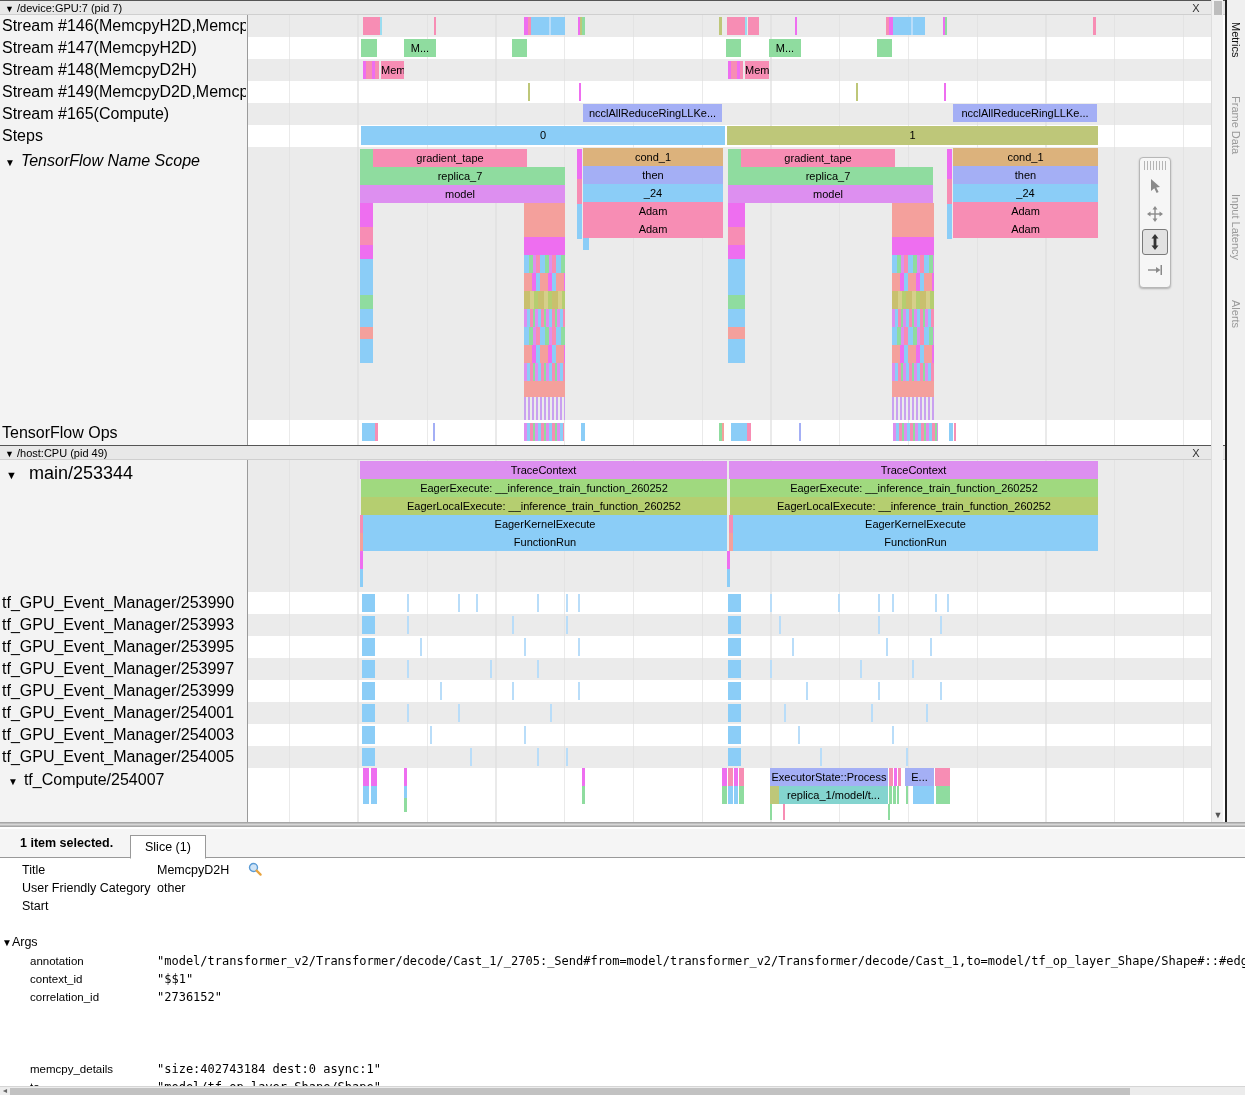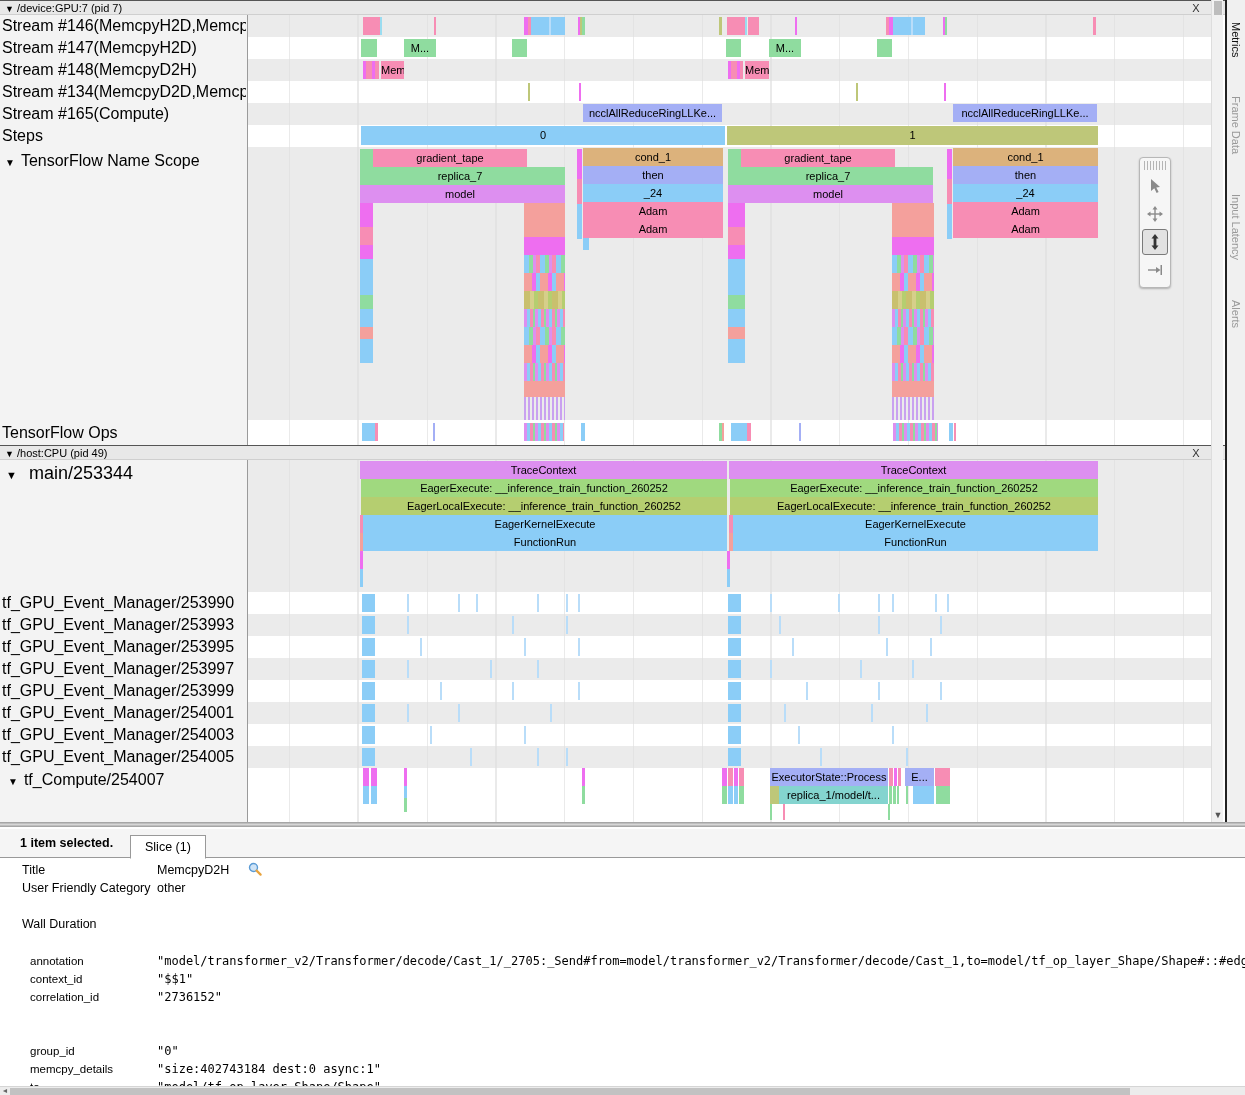--- a/index.html
+++ b/index.html
@@ -92,24 +92,24 @@
   <div class="stripe sw" style="top:81px;height:22px;"></div>
   <div class="stripe sg" style="top:103px;height:22px;"></div>
   <div class="stripe sw" style="top:125px;height:22px;"></div>
   <div class="stripe sg" style="top:147px;height:273px;"></div>
   <div class="stripe sw" style="top:420px;height:25px;"></div>
   <div class="grid" style="top:15px;height:430px;"></div>
 
   <div class="tl" style="left:2px;top:15px;width:244px;">Stream #146(MemcpyH2D,Memcp</div>
   <div class="tl" style="left:2px;top:37px;width:244px;">Stream #147(MemcpyH2D)</div>
   <div class="tl" style="left:2px;top:59px;width:244px;">Stream #148(MemcpyD2H)</div>
-  <div class="tl" style="left:2px;top:81px;width:244px;">Stream #134(MemcpyD2D,Memcp</div>
+  <div class="tl" style="left:2px;top:81px;width:244px;">Stream #149(MemcpyD2D,Memcp</div>
   <div class="tl" style="left:2px;top:103px;width:244px;">Stream #165(Compute)</div>
   <div class="tl" style="left:2px;top:125px;width:244px;">Steps</div>
-  <div class="tl" style="left:5px;top:150px;width:242px;"><span class="ar">▼</span><span>TensorFlow Name Scope</span></div>
+  <div class="tl" style="left:5px;top:150px;width:242px;font-style:italic;"><span class="ar">▼</span><span>TensorFlow Name Scope</span></div>
   <div class="tl" style="left:2px;top:422px;width:244px;">TensorFlow Ops</div>
 
   <div class="b pk" style="left:363px;top:17px;width:17px;"></div>
   <div class="b cy" style="left:380px;top:17px;width:2px;"></div>
   <div class="b pk" style="left:434px;top:17px;width:2px;"></div>
   <div class="b mg" style="left:524px;top:17px;width:4px;"></div>
   <div class="b pk" style="left:528px;top:17px;width:3px;"></div>
   <div class="b sb" style="left:531px;top:17px;width:18px;"></div>
   <div class="b lb" style="left:549px;top:17px;width:2px;"></div>
   <div class="b sb" style="left:551px;top:17px;width:14px;"></div>
@@ -442,40 +442,39 @@
         <svg width="14" height="14" viewBox="0 0 14 14">
             <circle cx="5.5" cy="5.5" r="4" fill="#cfe4f7" stroke="#5b9bd5" stroke-width="1.4"></circle>
             <line x1="8.6" y1="8.6" x2="12.6" y2="12.6" stroke="#e8a33d" stroke-width="2.2" stroke-linecap="round"></line>
           </svg>
       </span>
     </div>
     <div class="frow" style="top:52px;width:100%;">
       <span class="flabel">User Friendly Category</span>
       <span class="fvalue">other</span>
     </div>
-    <div class="frow" style="top:88px;width:100%;">
-      <span class="flabel">Wall Duration</span>
+    <div class="frow" style="top:70px;width:100%;">
+      <span class="flabel">Start</span>
       <span class="fvalue"></span>
+    </div>
+    <div class="frow" style="top:106px;width:100%;">
+      <span id="argshdr"><span class="ar" style="font-size:10px;">▼</span><span>Args</span></span>
     </div>
     <div class="frow" style="top:125px;width:100%;">
         <span class="akey">annotation</span>
         <span class="aval">"model/transformer_v2/Transformer/decode/Cast_1/_2705:_Send#from=model/transformer_v2/Transformer/decode/Cast_1,to=model/tf_op_layer_Shape/Shape#::#edg</span>
       </div>
     <div class="frow" style="top:143px;width:100%;">
         <span class="akey">context_id</span>
         <span class="aval">"$$1"</span>
       </div>
     <div class="frow" style="top:161px;width:100%;">
         <span class="akey">correlation_id</span>
         <span class="aval">"2736152"</span>
       </div>
-    <div class="frow" style="top:215px;width:100%;">
-        <span class="akey">group_id</span>
-        <span class="aval">"0"</span>
-      </div>
     <div class="frow" style="top:233px;width:100%;">
         <span class="akey">memcpy_details</span>
         <span class="aval">"size:402743184 dest:0 async:1"</span>
       </div>
     <div class="frow" style="top:251px;width:100%;">
         <span class="akey">to</span>
         <span class="aval">"model/tf_op_layer_Shape/Shape"</span>
       </div>
   </div>
 

